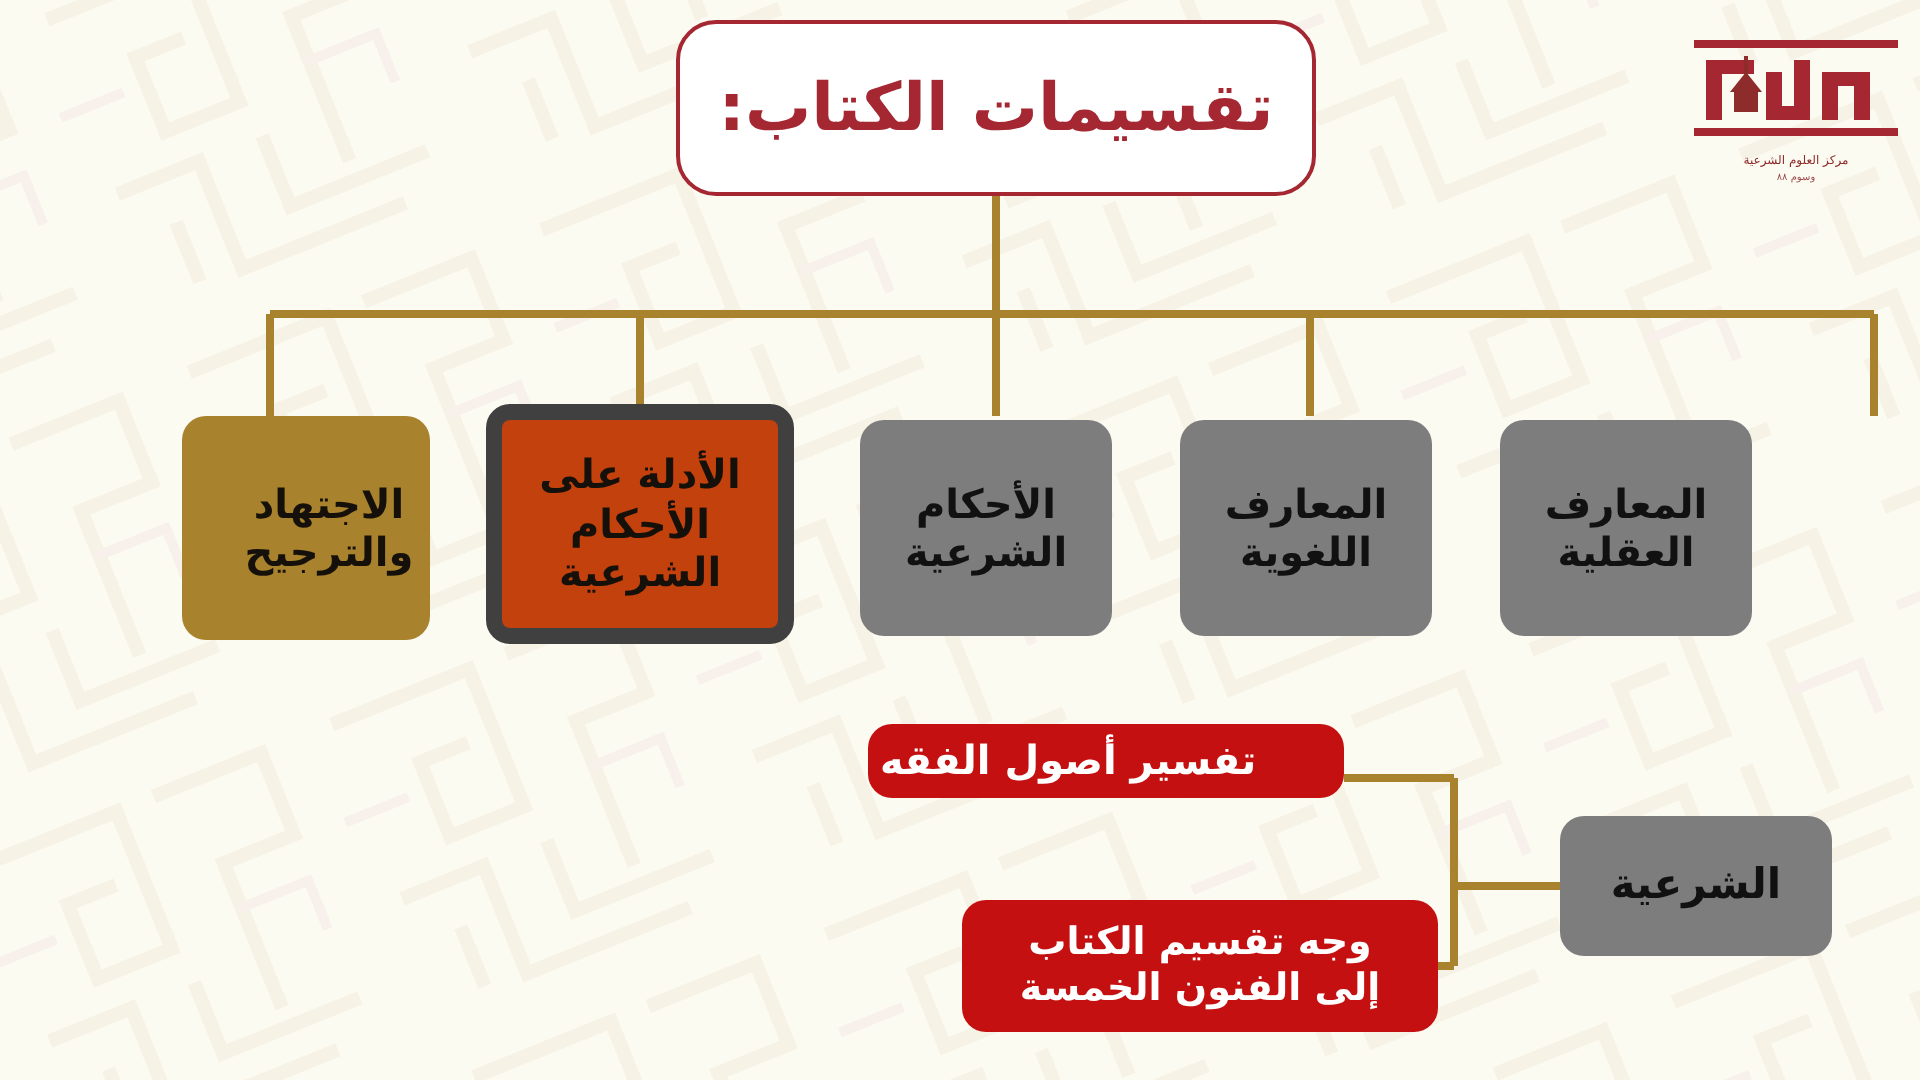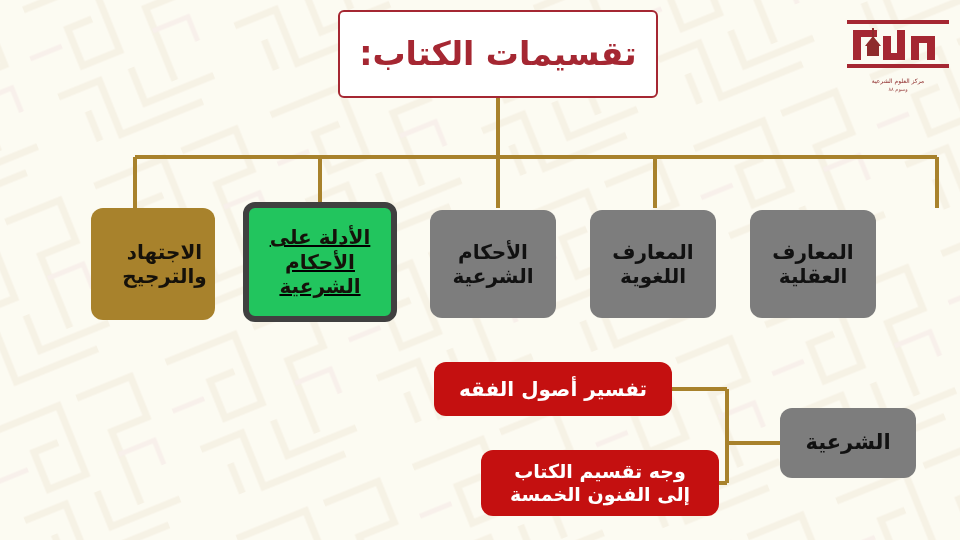--- a/index.html
+++ b/index.html
@@ -41,21 +41,21 @@
 
   
   .title-box {
     position: absolute;
     left: 338px;
     top: 10px;
     width: 320px;
     height: 88px;
     background: #FFFFFF;
     border: 2px solid #A52732;
-    border-radius: 6px;
+    border-radius: 20px;
     display: flex;
     align-items: center;
     justify-content: center;
     box-sizing: border-box;
   }
   .title-text {
     color: #A52732;
     font-size: 33px;
     font-weight: bold;
     direction: rtl;
@@ -79,23 +79,22 @@
     font-weight: bold;
     line-height: 1.22;
     display: block;
     padding: 0 6px;
   }
 
   .node.gold  { background: #A8822C; }
   .node.gold .node-label { color: #15110A; }
 
   .node.gold-outlined {
-    background: #22c55e;
-    border: 6px solid #404040;
-    text-decoration: underline;
+    background: #c2410c;
+    border: 8px solid #404040;
   }
   .node.gold-outlined .node-label { color: #15110A; }
 
   .node.gray  { background: #7D7D7D; }
   .node.gray .node-label { color: #111111; }
 
   .node.red   { background: #C41010; }
   .node.red .node-label { color: #FFFFFF; }
 
   
@@ -219,21 +218,21 @@
   </div>
 
   <div class="node gray" style="left:750px; top:210px; width:126px; height:108px;">
     <span class="node-label" style="font-size:20px;">المعارف<br>العقلية</span>
   </div>
 
   <div class="node gray" style="left:780px; top:408px; width:136px; height:70px;">
     <span class="node-label" style="font-size:21px;">الشرعية</span>
   </div>
 
-  <div class="node red" style="left:434px; top:362px; width:238px; height:54px;">
+  <div class="node red" style="left:434px; top:362px; width:238px; height:37px;justify-content:flex-end;">
     <span class="node-label" style="font-size:20px;">تفسير أصول الفقه</span>
   </div>
 
   <div class="node red" style="left:434px; top:450px; width:238px; height:66px;margin-left:47px;">
     <span class="node-label" style="font-size:19px;">وجه تقسيم الكتاب<br>إلى الفنون الخمسة</span>
   </div>
 
 </div>
 
 </body></html>

